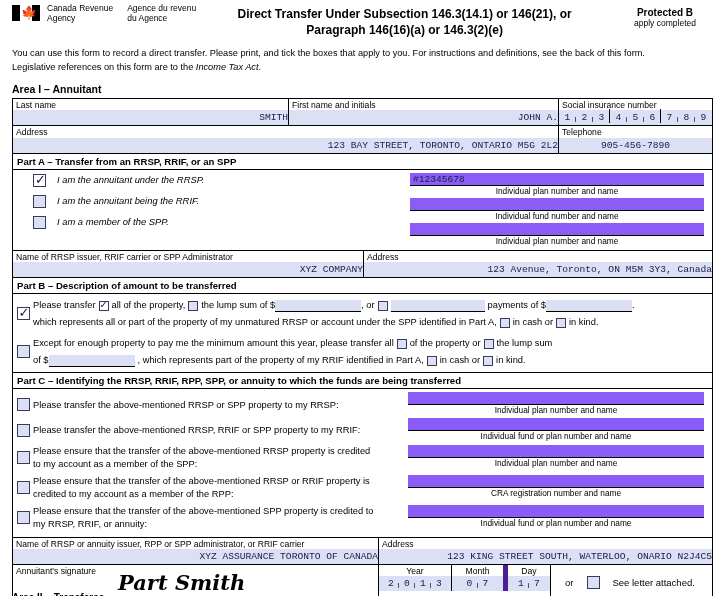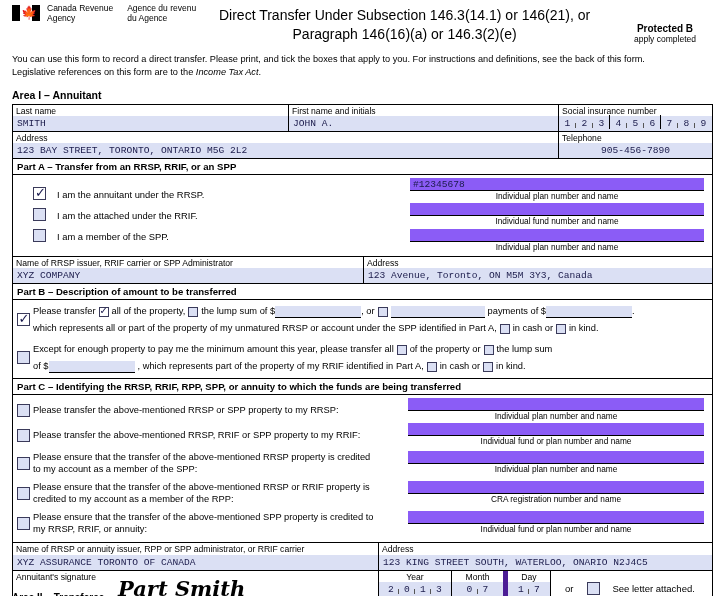--- a/index.html
+++ b/index.html
@@ -18,37 +18,37 @@
   .logo { display:flex; align-items:flex-start; flex:0 0 auto; }
   .flag { width:28px; height:16px; position:relative; margin-top:1px; }
   .flag .bar { position:absolute; top:0; width:8px; height:16px; background:#000; }
   .flag .bar.l { left:0; }
   .flag .bar.r { right:0; }
   .flag .leaf { position:absolute; left:9px; top:1px; width:10px; height:14px;
                 color:#000; font-size:13px; line-height:13px; text-align:center; }
   .logo-text { margin-left:7px; line-height:1.15; font-size:8.5px; }
   .logo-text2 { margin-left:14px; line-height:1.15; font-size:8.5px; }
   .title-wrap { flex:1 1 auto; text-align:center; padding-top:2px; }
-  .title { font-weight:normal; font-size:14px; line-height:1.35; }
+  .title { font-weight:bold; font-size:12px; line-height:1.35; }
   .protected { flex:0 0 104px; text-align:center; padding-top:3px; }
-  .protected .pb { font-weight:bold; font-size:10px;margin-top:16px; }
+  .protected .pb { font-weight:bold; font-size:10px; }
   .protected .wc { font-size:8.5px; }
   
   .intro { padding:9px 14px 0 12px; font-size:9.2px; line-height:1.45; }
   .intro i { font-style:italic; }
   .area-title { font-weight:bold; font-size:10.5px; padding:9px 0 3px 12px; }
   
   .form { margin:0 12px; border:1px solid #000; border-bottom:none; }
   .row { display:flex; border-bottom:1px solid #000; }
   .cell { position:relative; }
   .cell + .cell { border-left:1px solid #000; }
   .lbl { font-size:8.6px; padding:1px 0 0 3px; line-height:1.2; }
   .val { background:#dbe0f4; font-family:"Liberation Mono", monospace;
          font-size:9.6px; padding:1px 0 1px 4px; min-height:14px; line-height:13px;
-         color:#1b1b4b; }
+         color:#1b1b4b;text-align:right; }
   .val.center { text-align:center; padding-left:0; }
   
   .sin { background:#dbe0f4; display:flex; height:15px; align-items:center; }
   .sin .d { flex:1 1 0; text-align:center; font-family:"Liberation Mono", monospace;
             font-size:9.6px; color:#1b1b4b; position:relative; }
   .sin .d::after { content:""; position:absolute; right:0; bottom:1px; width:1px;
                    height:5px; background:#555; }
   .sin .d.grp::after { height:14px; bottom:0; background:#000; }
   .sin .d.last::after { display:none; }
   
@@ -59,21 +59,21 @@
         display:inline-block; vertical-align:middle; flex:0 0 13px; }
   .cb.checked { background:#ffffff; position:relative; }
   .cb.checked::after { content:"✓"; position:absolute; left:1px; top:-3px;
                        font-size:13px; line-height:15px; color:#15154a;
                        font-family:"DejaVu Sans", sans-serif; }
   .cb.sm { width:10px; height:10px; flex:0 0 10px; }
   .cb.sm.checked::after { font-size:10px; left:0px; top:-3px; line-height:12px; }
   
   .pa-wrap { display:flex; }
   .pa-left { width:395px; padding:4px 0 4px 0; }
-  .pa-opt { display:flex; align-items:flex-end; height:21px; padding-left:20px; }
+  .pa-opt { display:flex; align-items:flex-start; height:21px; padding-left:20px;font-style:italic; }
   .pa-opt .txt { margin-left:11px; font-size:9.4px; }
   .pa-right { flex:1 1 auto; padding:3px 8px 2px 2px; }
   .fld { background:#8b5cf6; height:13px; border-bottom:1px solid #000;
          font-family:"Liberation Mono", monospace; font-size:9.6px; color:#1b1b4b;
          padding-left:3px; line-height:13px; }
   .fld-cap { text-align:center; font-size:8.3px; padding:1px 0 2px; line-height:1.1; }
   
   .pb-row { display:flex; padding:3px 0 1px 0; }
   .pb-cbcol { width:20px; display:flex; justify-content:center; padding-top:10px;
               flex:0 0 20px; }
@@ -182,21 +182,21 @@
   <div class="row" style="display:block">
     <div class="part-head">Part A – Transfer from an RRSP, RRIF, or an SPP</div>
     <div class="pa-wrap">
       <div class="pa-left" id="pa-options">
           <div class="pa-opt">
             <span class="cb checked"></span>
             <span class="txt">I am the annuitant under the RRSP.</span>
           </div>
           <div class="pa-opt">
             <span class="cb"></span>
-            <span class="txt">I am the attached under the RRIF.</span>
+            <span class="txt">I am the annuitant being the RRIF.</span>
           </div>
           <div class="pa-opt">
             <span class="cb"></span>
             <span class="txt">I am a member of the SPP.</span>
           </div>
         </div>
       <div class="pa-right" id="pa-fields">
           <div class="fld">#12345678</div>
           <div class="fld-cap">Individual plan number and name</div>
           <div class="fld"></div>

